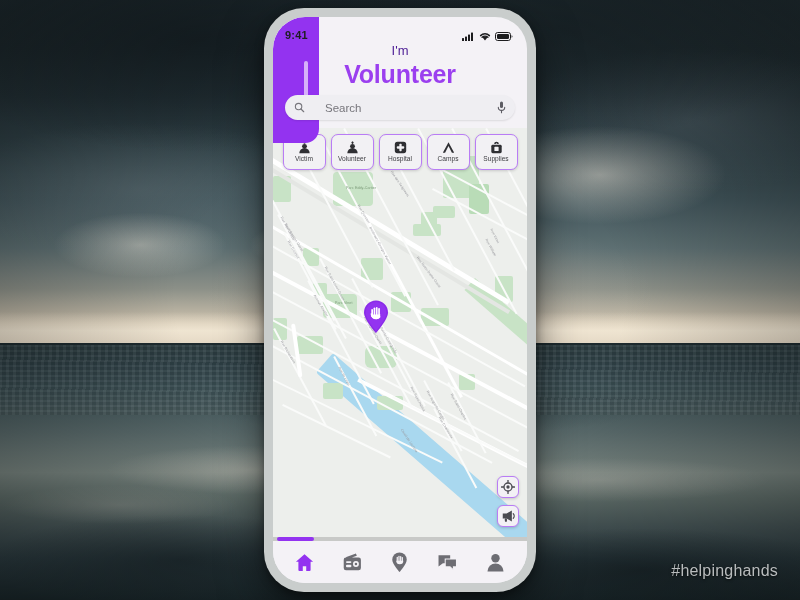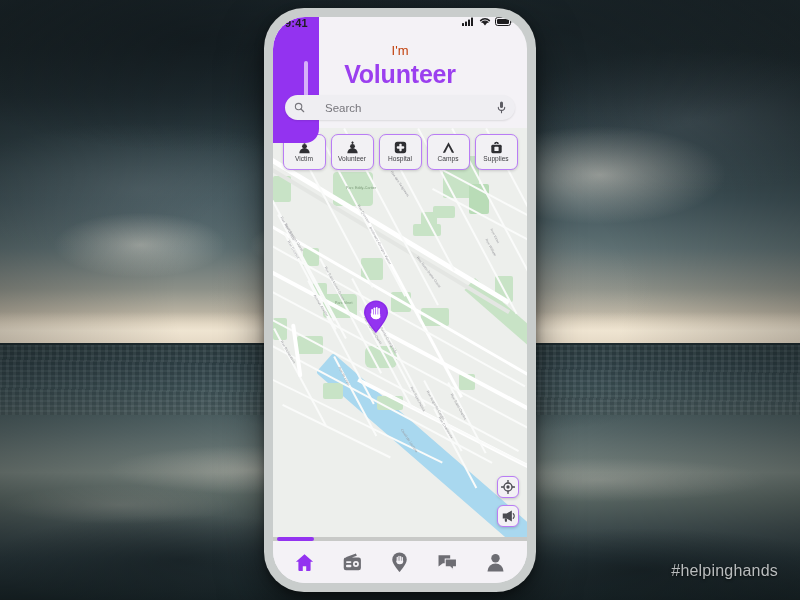--- a/index.html
+++ b/index.html
@@ -95,21 +95,21 @@
     border-radius: 32px;
     background: #f4f2f6;
     overflow: hidden;
     position: relative;
     display: flex; flex-direction: column;
   }
 
   
   .statusbar {
     height: 24px; flex: 0 0 24px;
-    display: flex; align-items: flex-start; justify-content: space-between;
+    display: flex; align-items: flex-end; justify-content: space-between;
     padding: 0 14px 0 12px;
     position: relative; z-index: 6;
   }
   .clock { font-size: 11px; font-weight: bold; color: #1d1d1f; letter-spacing: .2px; }
   .sb-icons { display: flex; align-items: center; gap: 4px; }
   .sb-icons svg { display: block; }
 
   
   .drawer-strip {
     position: absolute; left: 0; top: 0;
@@ -128,21 +128,21 @@
   }
 
   
   .header {
     flex: 0 0 auto;
     padding: 2px 0 6px;
     text-align: center;
     position: relative; z-index: 5;
   }
   .header .im {
-    font-size: 13px; color: #c2410c; font-weight: 500; line-height: 16px;
+    font-size: 13px; color: #4c1d95; font-weight: 500; line-height: 16px;
   }
   .header .title {
     font-size: 25px; color: #9b3fef; font-weight: bold; line-height: 30px;
     letter-spacing: -.2px;
   }
 
   
   .search-wrap { padding: 0 12px 8px; position: relative; z-index: 5; }
   .searchbar {
     height: 25px;

